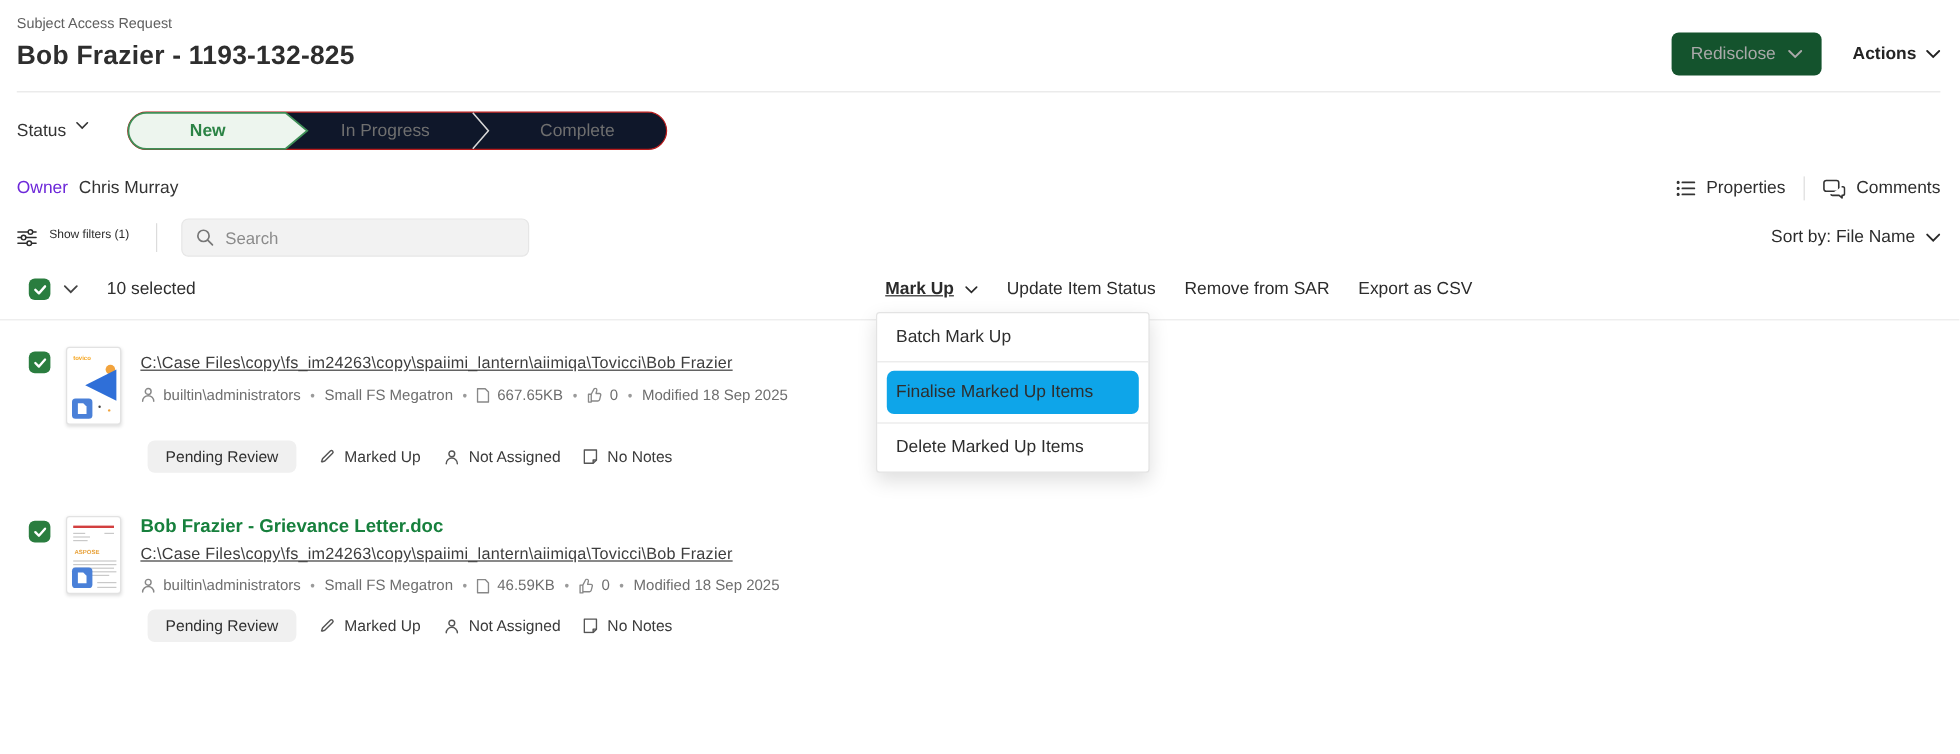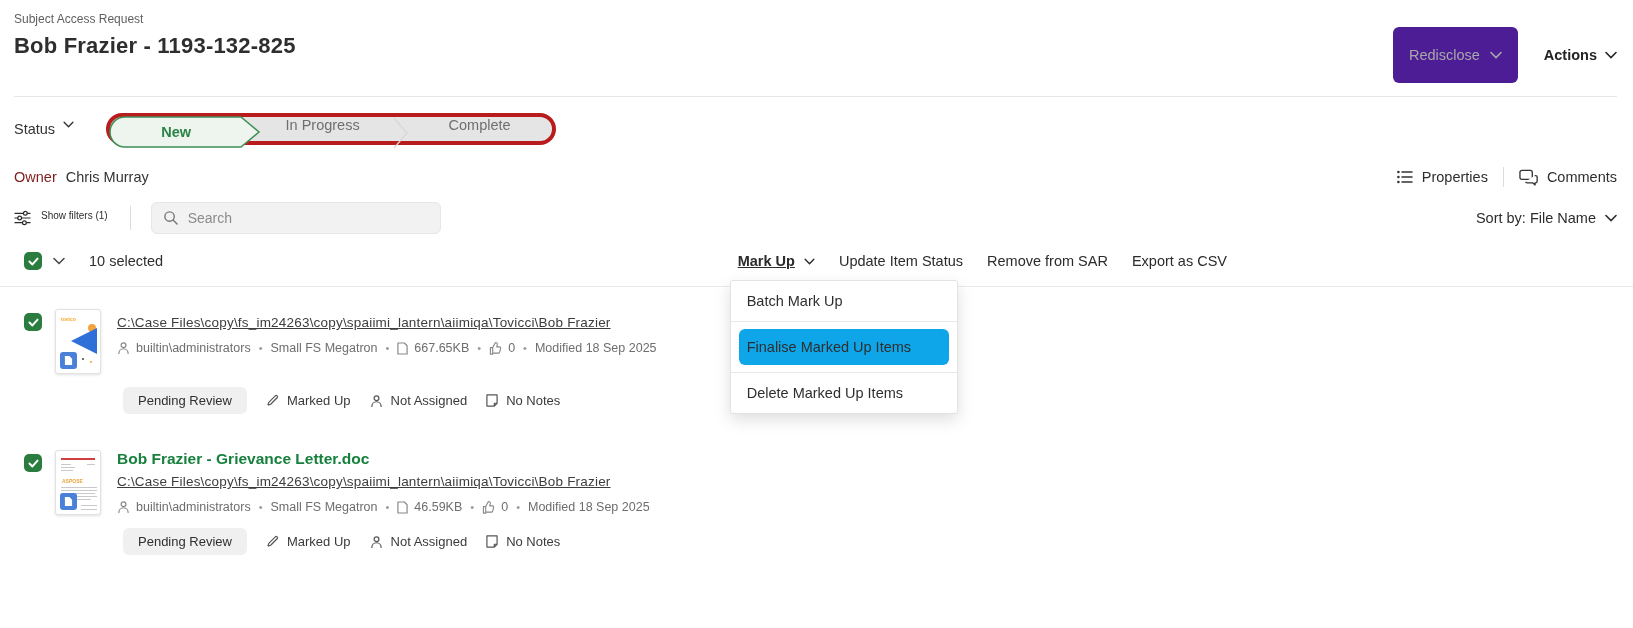--- a/index.html
+++ b/index.html
@@ -6,46 +6,46 @@
   html,body { width:1633px; height:628px; background:#fff; overflow:hidden;
     font-family:"Liberation Sans", sans-serif; color:#3c3c3c; }
   .page { position:relative; width:1633px; height:628px; }
 
   
   .header { padding:12px 16px 0 14px; }
   .breadcrumb { font-size:12px; color:#5f5f5f; }
   .title-row { display:flex; align-items:flex-start; justify-content:space-between; margin-top:7px; }
   .page-title { font-size:22px; font-weight:bold; color:#2e2e2e; letter-spacing:.2px; }
   .title-actions { display:flex; align-items:center; gap:26px; margin-top:-6px; }
-  .btn-disabled { display:flex; align-items:center; gap:10px; background:#4c1d95; border:none;
-    border-radius:6px; padding:20px 16px; font-size:14.5px; color:#a9a9a9; cursor:default;
+  .btn-disabled { display:flex; align-items:center; gap:10px; background:#14532d; border:none;
+    border-radius:6px; padding:10px 16px; font-size:14.5px; color:#a9a9a9; cursor:default;
     font-family:inherit; }
   .btn-text { display:flex; align-items:center; gap:8px; background:none; border:none;
     font-size:14.5px; color:#242424; font-weight:bold; cursor:pointer; font-family:inherit; }
   .chev { flex:0 0 auto; }
   .hdr-divider { border:none; border-top:1px solid #e7e7e7; margin-top:13px; }
 
   
   .status-row { display:flex; align-items:center; padding:16px 16px 0 14px; }
   .status-label { display:flex; align-items:flex-start; gap:8px; font-size:14.5px; color:#333; cursor:pointer; }
-  .stepper { position:relative; display:flex; height:32px; width:450px;
-    margin-left:32px; background:#e5e5e5; border-radius:16px; border:4px solid #b91c1c; }
+  .stepper { position:relative; display:flex; align-items:center; height:32px; width:450px;
+    margin-left:32px; background:#0f172a; border-radius:16px; border:1px solid #b91c1c; }
   .step { flex:1; text-align:center; font-size:14.5px; color:#6f6f6f; position:relative; z-index:1; }
   .step-new { position:absolute; left:-1px; top:-1px; width:152px; height:32px; z-index:2; }
   .step-new svg { position:absolute; inset:0; }
   .step-new .lbl { position:absolute; left:0; top:0; width:134px; height:32px; display:flex;
     align-items:center; justify-content:center; font-size:14.5px; font-weight:bold; color:#2b8345; }
   .step-sep { flex:0 0 auto; margin:0 -2px; }
   .step-spacer { flex:0 0 140px; }
 
   
   .owner-row { display:flex; align-items:center; justify-content:space-between;
     padding:22px 16px 0 14px; }
   .owner-left { display:flex; align-items:baseline; gap:9px; font-size:14.5px; }
-  .owner-label { color:#7f1d1d; }
+  .owner-label { color:#6d28d9; }
   .owner-name { color:#333; }
   .panel-links { display:flex; align-items:center; gap:15px; }
   .panel-link { display:flex; align-items:center; gap:9px; font-size:14.5px; color:#2e2e2e; cursor:pointer; }
   .vdiv { width:1px; height:20px; background:#dcdcdc; }
 
   
   .tabs-row { display:flex; gap:14px; margin-top:18px; padding-left:8px;
     border-bottom:1px solid #e7e7e7; }
   .tab { padding:6px 12px 10px; font-size:14.5px; color:#6c6c6c; cursor:pointer;
     border-bottom:3px solid transparent; margin-bottom:-1px; }

